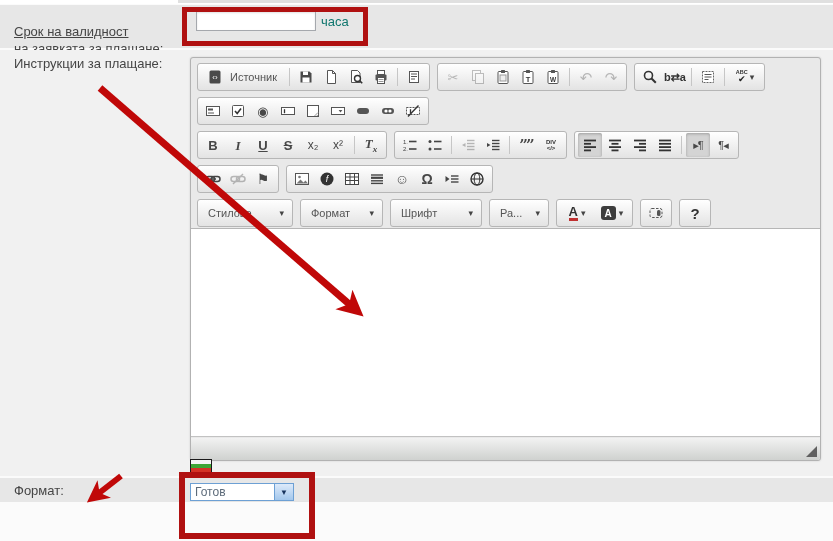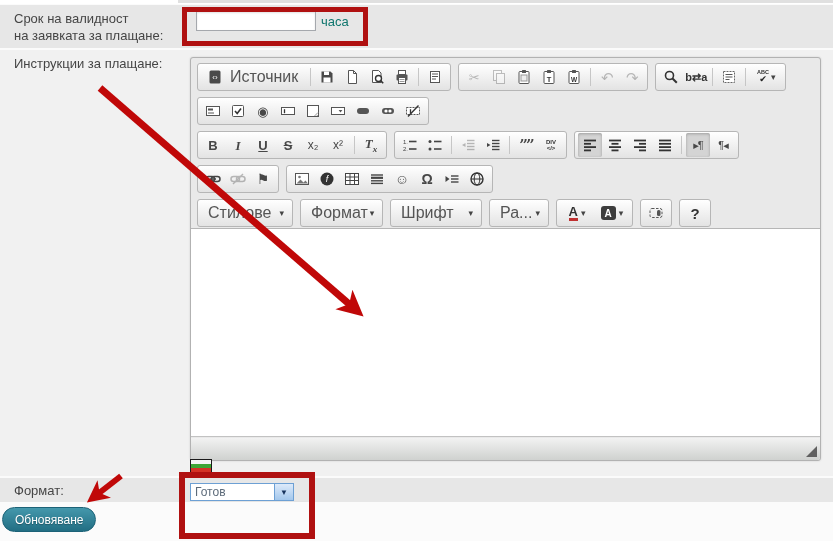--- a/index.html
+++ b/index.html
@@ -6,39 +6,39 @@
   .page{position:relative;width:833px;height:541px;background:#fbfbfb;overflow:hidden;
         font-family:"Liberation Sans",sans-serif;color:#3f3f3f;}
   
   .strip-top{position:absolute;left:0;top:0;width:833px;height:4px;background:#fff;}
   .strip-top .grayed{position:absolute;left:178px;top:0;right:0;height:3px;background:#e0e0e0;}
   .row-validity{position:absolute;left:0;top:5px;width:833px;height:43px;background:#e7e7e7;}
   .row-instr{position:absolute;left:0;top:50px;width:833px;height:426px;background:#f1f1f1;}
   .row-mode{position:absolute;left:0;top:478px;width:833px;height:24px;background:#e7e7e7;}
   .footer{position:absolute;left:0;top:502px;width:833px;height:39px;background:#fbfbfb;}
   .form-label{position:absolute;left:14px;font-size:13px;color:#454545;line-height:17px;white-space:pre-line;}
-  .lbl-validity{top:5px;}
+  .lbl-validity{top:18px;text-decoration:underline;}
   .lbl-instr{top:5px;}
   .lbl-mode{top:4px;}
   .unit{position:absolute;left:321px;top:14px;font-size:13px;color:#0f766e;}
   .validity-input{position:absolute;left:196px;top:11px;width:112px;height:18px;border:1px solid #a5a8ad;
         box-shadow:inset 0 1px 2px rgba(0,0,0,.12);font-size:12px;padding:0 3px;background:#fff;}
   
   .editor{position:absolute;left:190px;top:57px;width:631px;height:404px;background:#e9e9e9;
           border:1px solid #b2b2b2;border-radius:3px;box-shadow:0 0 2px rgba(0,0,0,.15);box-sizing:border-box;}
   .toolbar{position:absolute;left:0;top:0;right:0;height:170px;padding:2px 5px;box-sizing:border-box;}
   .tb-row{display:flex;align-items:center;gap:7px;height:34px;padding:0 1px;}
   .grp{display:flex;align-items:center;gap:1px;background:linear-gradient(#ffffff,#e3e3e3);
        border:1px solid #b6b6b6;border-radius:3px;padding:1px 3px;height:28px;box-sizing:border-box;}
   .btn{display:inline-flex;align-items:center;justify-content:center;min-width:24px;height:24px;
        border-radius:2px;color:#474747;font-size:13px;cursor:default;}
   .btn.on{background:#d4d4d4;box-shadow:inset 0 1px 3px rgba(0,0,0,.25);}
   .btn.dis{opacity:.35;}
   .sep{width:1px;height:18px;background:#c6c6c6;margin:0 3px;flex:none;}
-  .btn-label{font-size:16px;color:#555;padding:0 2px;}
+  .btn-label{font-size:11px;color:#555;padding:0 2px;}
   .btn.wide{padding:0 6px;gap:5px;}
   .dd{justify-content:space-between;padding:0 8px;height:28px;border-radius:3px;}
   .grp.ddg{padding:0;}
   .caret{font-size:9px;color:#444;line-height:1;}
   .w-styles{width:96px;} .w-format{width:83px;} .w-font{width:92px;} .w-size{width:60px;justify-content:center;}
   
   .g{font-size:13px;line-height:1;}
   .g-b{font-weight:bold;} .g-i{font-style:italic;font-family:"Liberation Serif",serif;font-weight:bold;}
   .g-u{text-decoration:underline;} .g-s{text-decoration:line-through;font-weight:bold;}
   .g-quote{font-family:"DejaVu Serif",serif;font-weight:bold;font-size:15px;letter-spacing:-2px;}
@@ -557,21 +557,20 @@
       </span>
   </div>
 
   <div class="dd-list">
     <div class="dd-opt sel">Готов</div>
     <div class="dd-opt alt">За разработчици</div>
   </div>
 
   <div class="footer"></div>
 
-  <div class="btn-update">Обновяване</div>
 
   <div class="hl hl-validity"></div>
   <div class="hl hl-mode"></div>
   <svg class="annot-svg">
     <defs>
       <marker id="ah-big" markerUnits="userSpaceOnUse" markerWidth="28" markerHeight="28" refX="16" refY="13" orient="auto">
         <path d="M0 0 L26 13 L0 26 L7 13 z" fill="#c00808"></path>
       </marker>
       <marker id="ah-small" markerUnits="userSpaceOnUse" markerWidth="24" markerHeight="24" refX="13" refY="11" orient="auto">
         <path d="M0 0 L22 11 L0 22 L6 11 z" fill="#c00808"></path>

